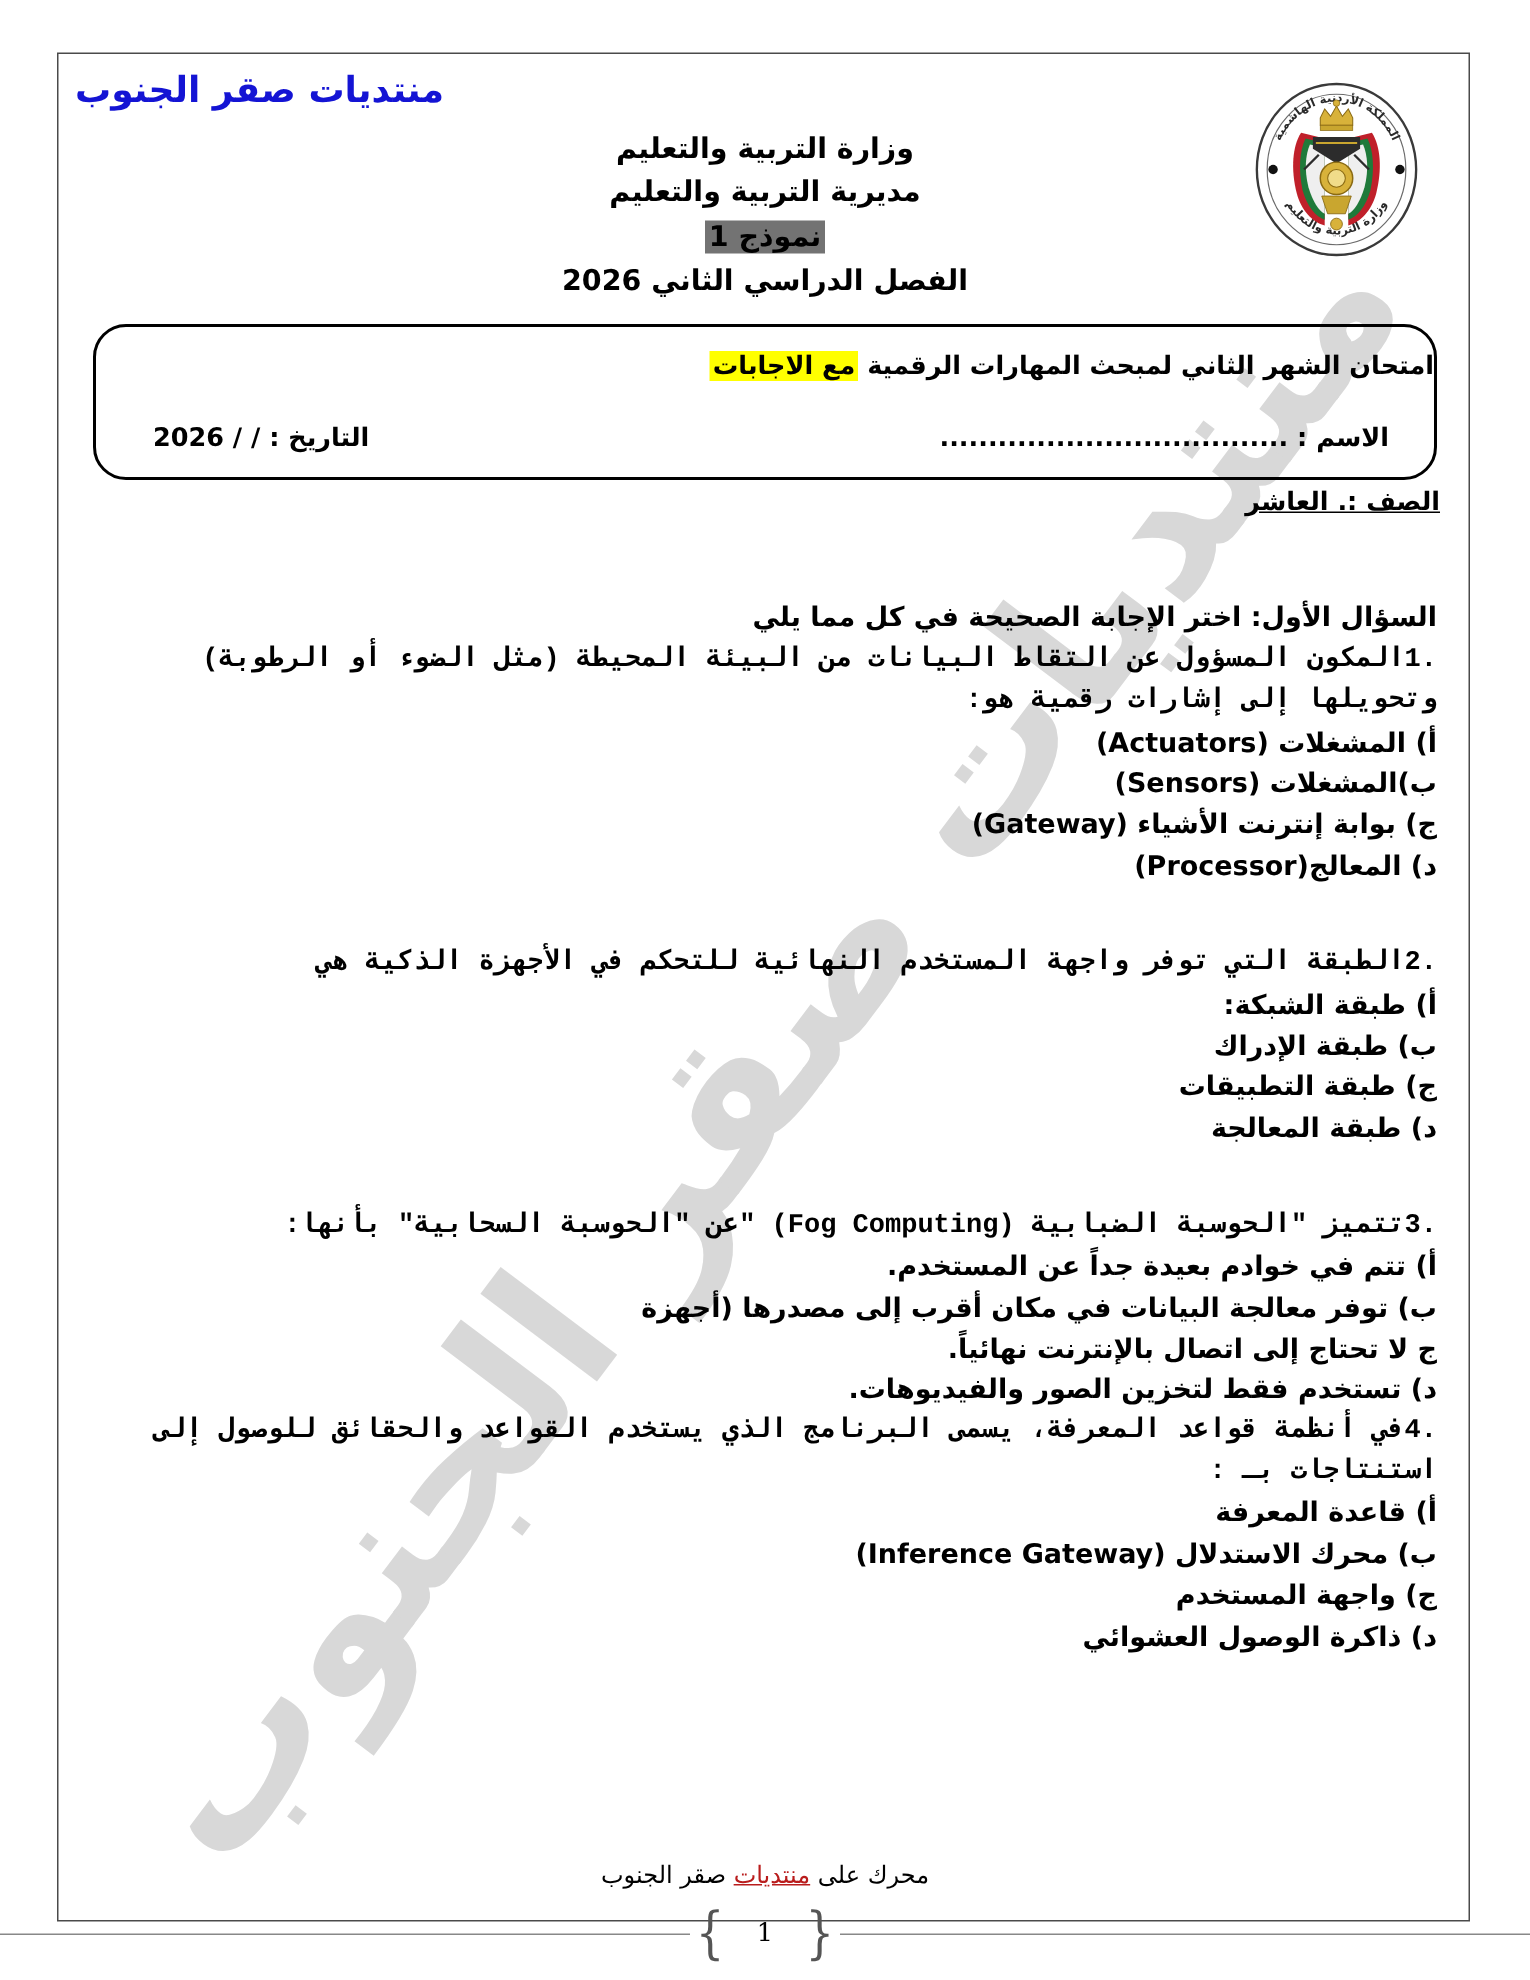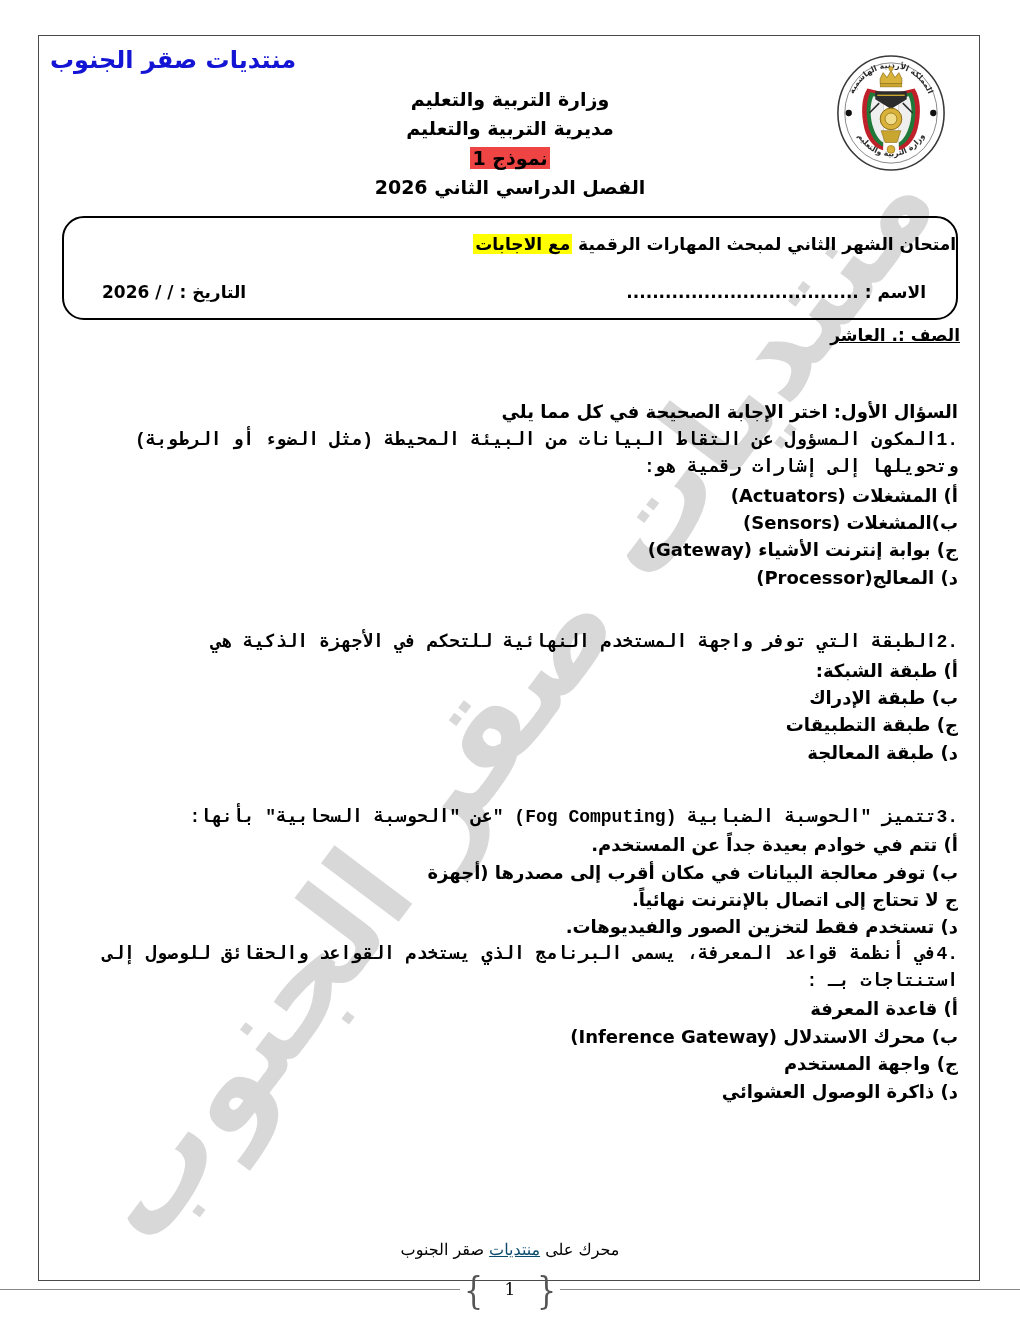--- a/index.html
+++ b/index.html
@@ -78,21 +78,21 @@
   }
   #ministry-header .hline {
     font-family:"DejaVu Sans", sans-serif;
     font-size:19px;
     font-weight:700;
     color:#000;
     line-height:1.55;
     letter-spacing:0px;
   }
   .hl-green {
-    background:#ef4444;
+    background:#737373;
     padding:0 2px;
   }
 
   
   #emblem {
     position:absolute;
     top:52px;
     left:832px;
     width:118px;
     height:122px;
@@ -203,21 +203,21 @@
     left:0;
     width:1020px;
     text-align:center;
     font-family:"DejaVu Serif", serif;
     font-size:16px;
     color:#000;
     direction:rtl;
     z-index:3;
   }
   #footer-credit .link {
-    color:#0c4a6e;
+    color:#b91c1c;
     text-decoration:underline;
   }
 
   #page-number-row {
     position:absolute;
     top:1272px;
     left:0;
     width:1020px;
     height:34px;
     z-index:3;

